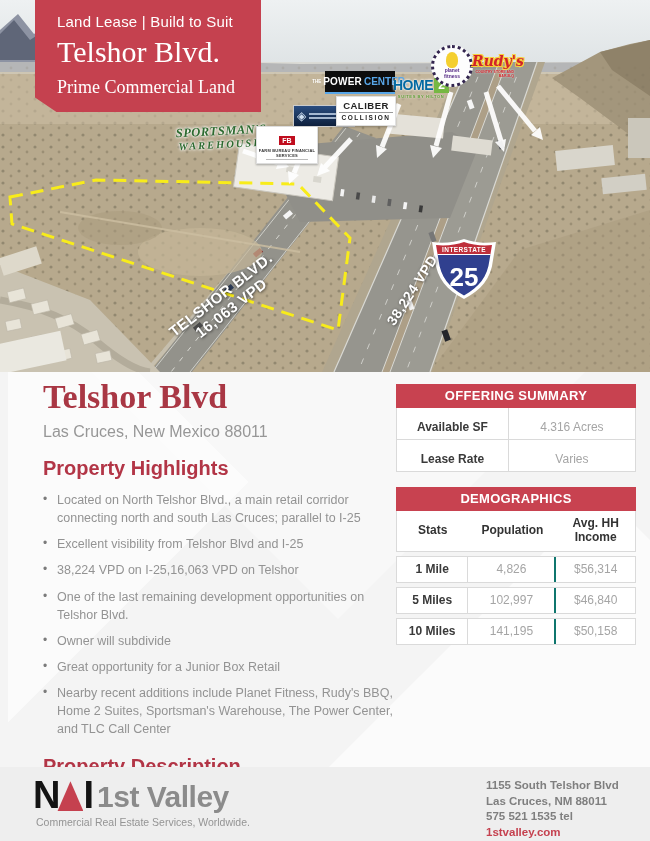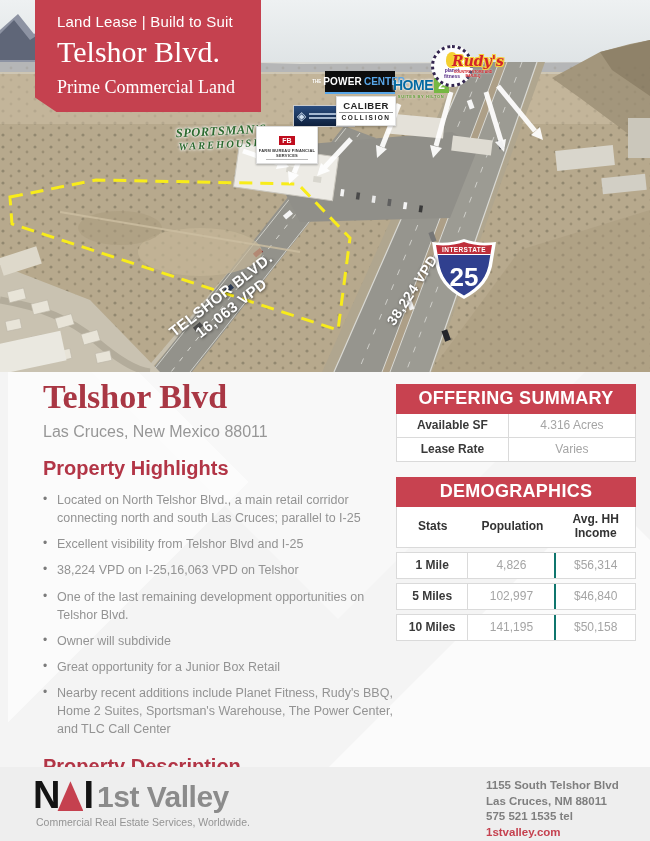--- a/index.html
+++ b/index.html
@@ -60,21 +60,21 @@
   .h2-home{color:#0369a1;font-weight:bold;font-size:14px;letter-spacing:-.5px;
     text-shadow:0 0 2px #fff,0 0 3px #fff;}
   .h2-two{display:inline-block;width:15px;height:15px;background:#76b843;color:#fff;font-weight:bold;
     font-size:12px;line-height:15px;margin-left:1px;}
   .h2-tag{font-size:4px;color:#5d9b33;font-weight:bold;letter-spacing:.6px;margin-top:1px;
     text-shadow:0 0 2px #fff;}
   .lg-pf{left:431px;top:45px;width:42px;height:42px;background:#fdfdfd;border:3px dotted #33254f;
     border-radius:50%;box-sizing:border-box;text-align:center;}
   .pf-fig{width:12px;height:16px;background:#f4cf2f;border-radius:50% 50% 42% 42%;margin:4px auto 0;}
   .pf-t{font-size:5px;font-weight:bold;color:#572c86;line-height:1.1;}
-  .lg-rudys{left:452px;top:53px;width:42px;text-align:center;}
+  .lg-rudys{left:472px;top:53px;width:42px;}
   .rd-name{font-family:"DejaVu Serif",serif;font-style:italic;font-weight:bold;font-size:14px;color:#d2232a;
     text-shadow:1px 1px 0 #f6d23b,-1px -1px 0 #f6d23b,1px -1px 0 #f6d23b,-1px 1px 0 #f6d23b;}
   .rd-tag{font-size:3.5px;font-weight:bold;color:#d2232a;margin-top:1px;
     text-shadow:0 0 2px #fff;}
 
   
   .content{position:absolute;left:8px;top:372px;width:650px;height:395px;background:#f4f4f4;overflow:hidden;}
   .wm{position:absolute;transform:rotate(45deg);}
   .wm1{left:-170px;top:-60px;width:340px;height:340px;background:rgba(255,255,255,.6);}
   .wm2{left:380px;top:210px;width:430px;height:430px;background:rgba(255,255,255,.65);}
@@ -83,24 +83,24 @@
   .col-left{position:absolute;left:35px;top:6px;width:352px;z-index:2;}
   .h1{font-family:"Liberation Serif",serif;font-size:34px;color:#a93744;margin:0 0 7px;}
   .subtitle{font-size:16px;color:#979797;margin:0 0 16px;}
   .sec-title{font-family:Liberation Sans, sans-serif;font-size:20px;font-weight:bold;color:#b23546;margin:0 0 11px;}
   ul.hl{list-style:none;margin:0 0 17px;padding:0;}
   ul.hl li{display:flex;font-size:12.5px;line-height:1.45;color:#939393;margin-bottom:8px;}
   .dot{flex:0 0 14px;color:#7b7b7b;font-size:12px;}
 
   .col-right{position:absolute;left:388px;top:12px;width:240px;z-index:2;}
   .tbl{margin-bottom:15px;}
-  .tbl-head{background:#c84250;color:#fff;font-weight:bold;font-size:18px;text-align:center;
+  .tbl-head{background:#c84250;color:#fff;font-weight:bold;font-size:13px;text-align:center;
     padding:4px 0 5px;letter-spacing:.3px;}
   .orow{display:flex;background:#fff;border:1px solid #dadada;border-top:0;}
-  .ocell{padding:4px 2px 5px;text-align:center;font-size:12px;box-sizing:border-box;}
+  .ocell{padding:12px 2px 5px;text-align:center;font-size:12px;box-sizing:border-box;}
   .olabel{flex:0 0 47%;font-weight:bold;color:#3a3a3a;border-right:1px solid #dadada;}
   .ovalue{flex:1;color:#a5a5a5;}
   .dhead{display:flex;background:#fff;border:1px solid #dadada;border-top:0;}
   .dhcell{padding:6px 2px;font-weight:bold;color:#333;font-size:12px;text-align:center;
     display:flex;align-items:center;justify-content:center;box-sizing:border-box;line-height:1.15;}
   .drow{display:flex;background:#fff;border:1px solid #dadada;margin-top:4px;}
   .dcell{padding:5px 2px 6px;font-size:12px;text-align:center;box-sizing:border-box;}
   .c1{flex:0 0 30%;font-weight:bold;color:#3a3a3a;border-right:1px solid #dadada;}
   .c2{flex:0 0 37%;color:#a5a5a5;border-right:2px solid #0f766e;}
   .c3{flex:1;color:#a5a5a5;}

